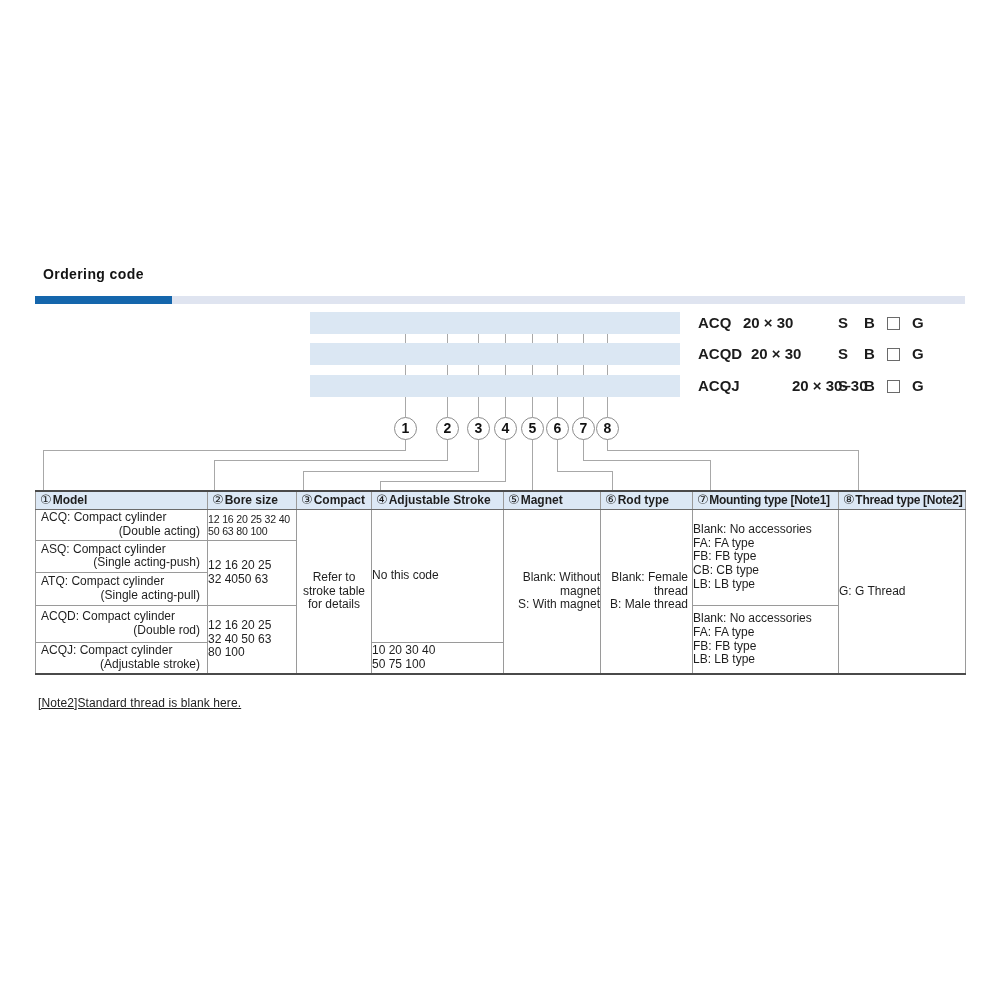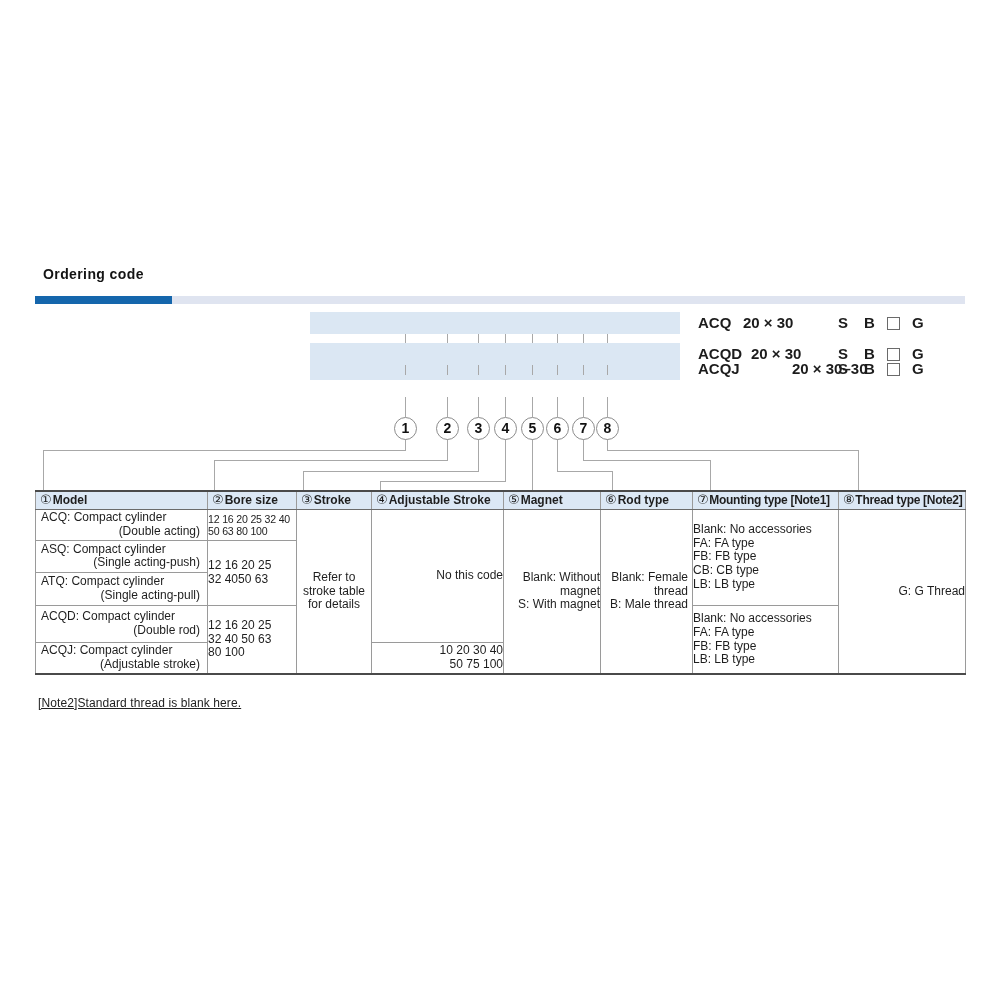--- a/index.html
+++ b/index.html
@@ -30,21 +30,21 @@
   .spec th,.spec td{border:1px solid #9a9a9a;padding:0;vertical-align:middle;line-height:1.14;overflow:hidden;}
   .spec thead th{background:#dce8f5;font-weight:bold;text-align:left;padding:1px 2px 1px 4px;font-size:12px;border-bottom:1px solid #6b6b6b;border-top:2px solid #4a4a4a;white-space:nowrap;}
   .hnum{font-weight:normal;font-size:13px;margin-right:1px;}
   .hdr-sm{font-size:11.3px;letter-spacing:-0.3px;}
   .pre{white-space:pre-line;}
   .model-l1{text-align:left;padding-left:5px;white-space:nowrap;}
   .model-l2{text-align:right;padding-right:7px;white-space:nowrap;}
   .bore{padding:1px 2px 1px 4px;}
   .bore-sm{font-size:10.6px;letter-spacing:-0.2px;}
   .ctr{text-align:center;margin-left:6px;}
-  .lt{text-align:right;padding-left:8px;}
+  .lt{text-align:left;padding-left:8px;}
   .rt{text-align:right;padding-right:9px;}
   .mnt{text-align:left;padding:3px 2px 3px 8px;line-height:1.18;}
   
   .note{position:absolute;left:38px;font-size:12px;color:#222;letter-spacing:.1px;}
 </style>
 </head>
 <body>
 
 <div id="canvas">
 
@@ -61,21 +61,21 @@
     <span class="cb-g">G</span>
   </div>
   <div class="code-bar" style="top:343px;">
     <span class="cb-model">ACQD</span>
     <span style="left:441px;">20 × 30</span>
     <span class="cb-s">S</span>
     <span class="cb-b">B</span>
     <span class="blank-box"></span>
     <span class="cb-g">G</span>
   </div>
-  <div class="code-bar" style="top:358px;">
+  <div class="code-bar" style="top:375px;">
     <span class="cb-model">ACQJ</span>
     <span style="left:437px;margin-left:45px;">20 × 30–30</span>
     <span class="cb-s">S</span>
     <span class="cb-b">B</span>
     <span class="blank-box"></span>
     <span class="cb-g">G</span>
   </div>
 
   <div id="connectors">
       <div class="seg" style="left: 405px; top: 334px; width: 1px; height: 9px;"></div>
@@ -143,21 +143,21 @@
           <col style="width:132px">
         <col style="width:97px">
           <col style="width:92px">
           <col style="width:146px">
           <col style="width:127px">
       </colgroup>
       <thead>
         <tr style="height:17px;margin-top:16px;">
           <th><span class="hnum">①</span><span>Model</span></th>
           <th><span class="hnum">②</span><span>Bore size</span></th>
-          <th><span class="hnum">③</span><span>Stroke</span></th>
+          <th><span class="hnum">③</span><span>Compact</span></th>
           <th><span class="hnum">④</span><span>Adjustable Stroke</span></th>
           <th><span class="hnum">⑤</span><span>Magnet</span></th>
           <th><span class="hnum">⑥</span><span>Rod type</span></th>
           <th class="hdr-sm"><span class="hnum">⑦</span><span>Mounting type [Note1]</span></th>
           <th class="hdr-sm"><span class="hnum">⑧</span><span>Thread type [Note2]</span></th>
         </tr>
       </thead>
       <tbody>
         <tr style="height:31px;">
           <td>

